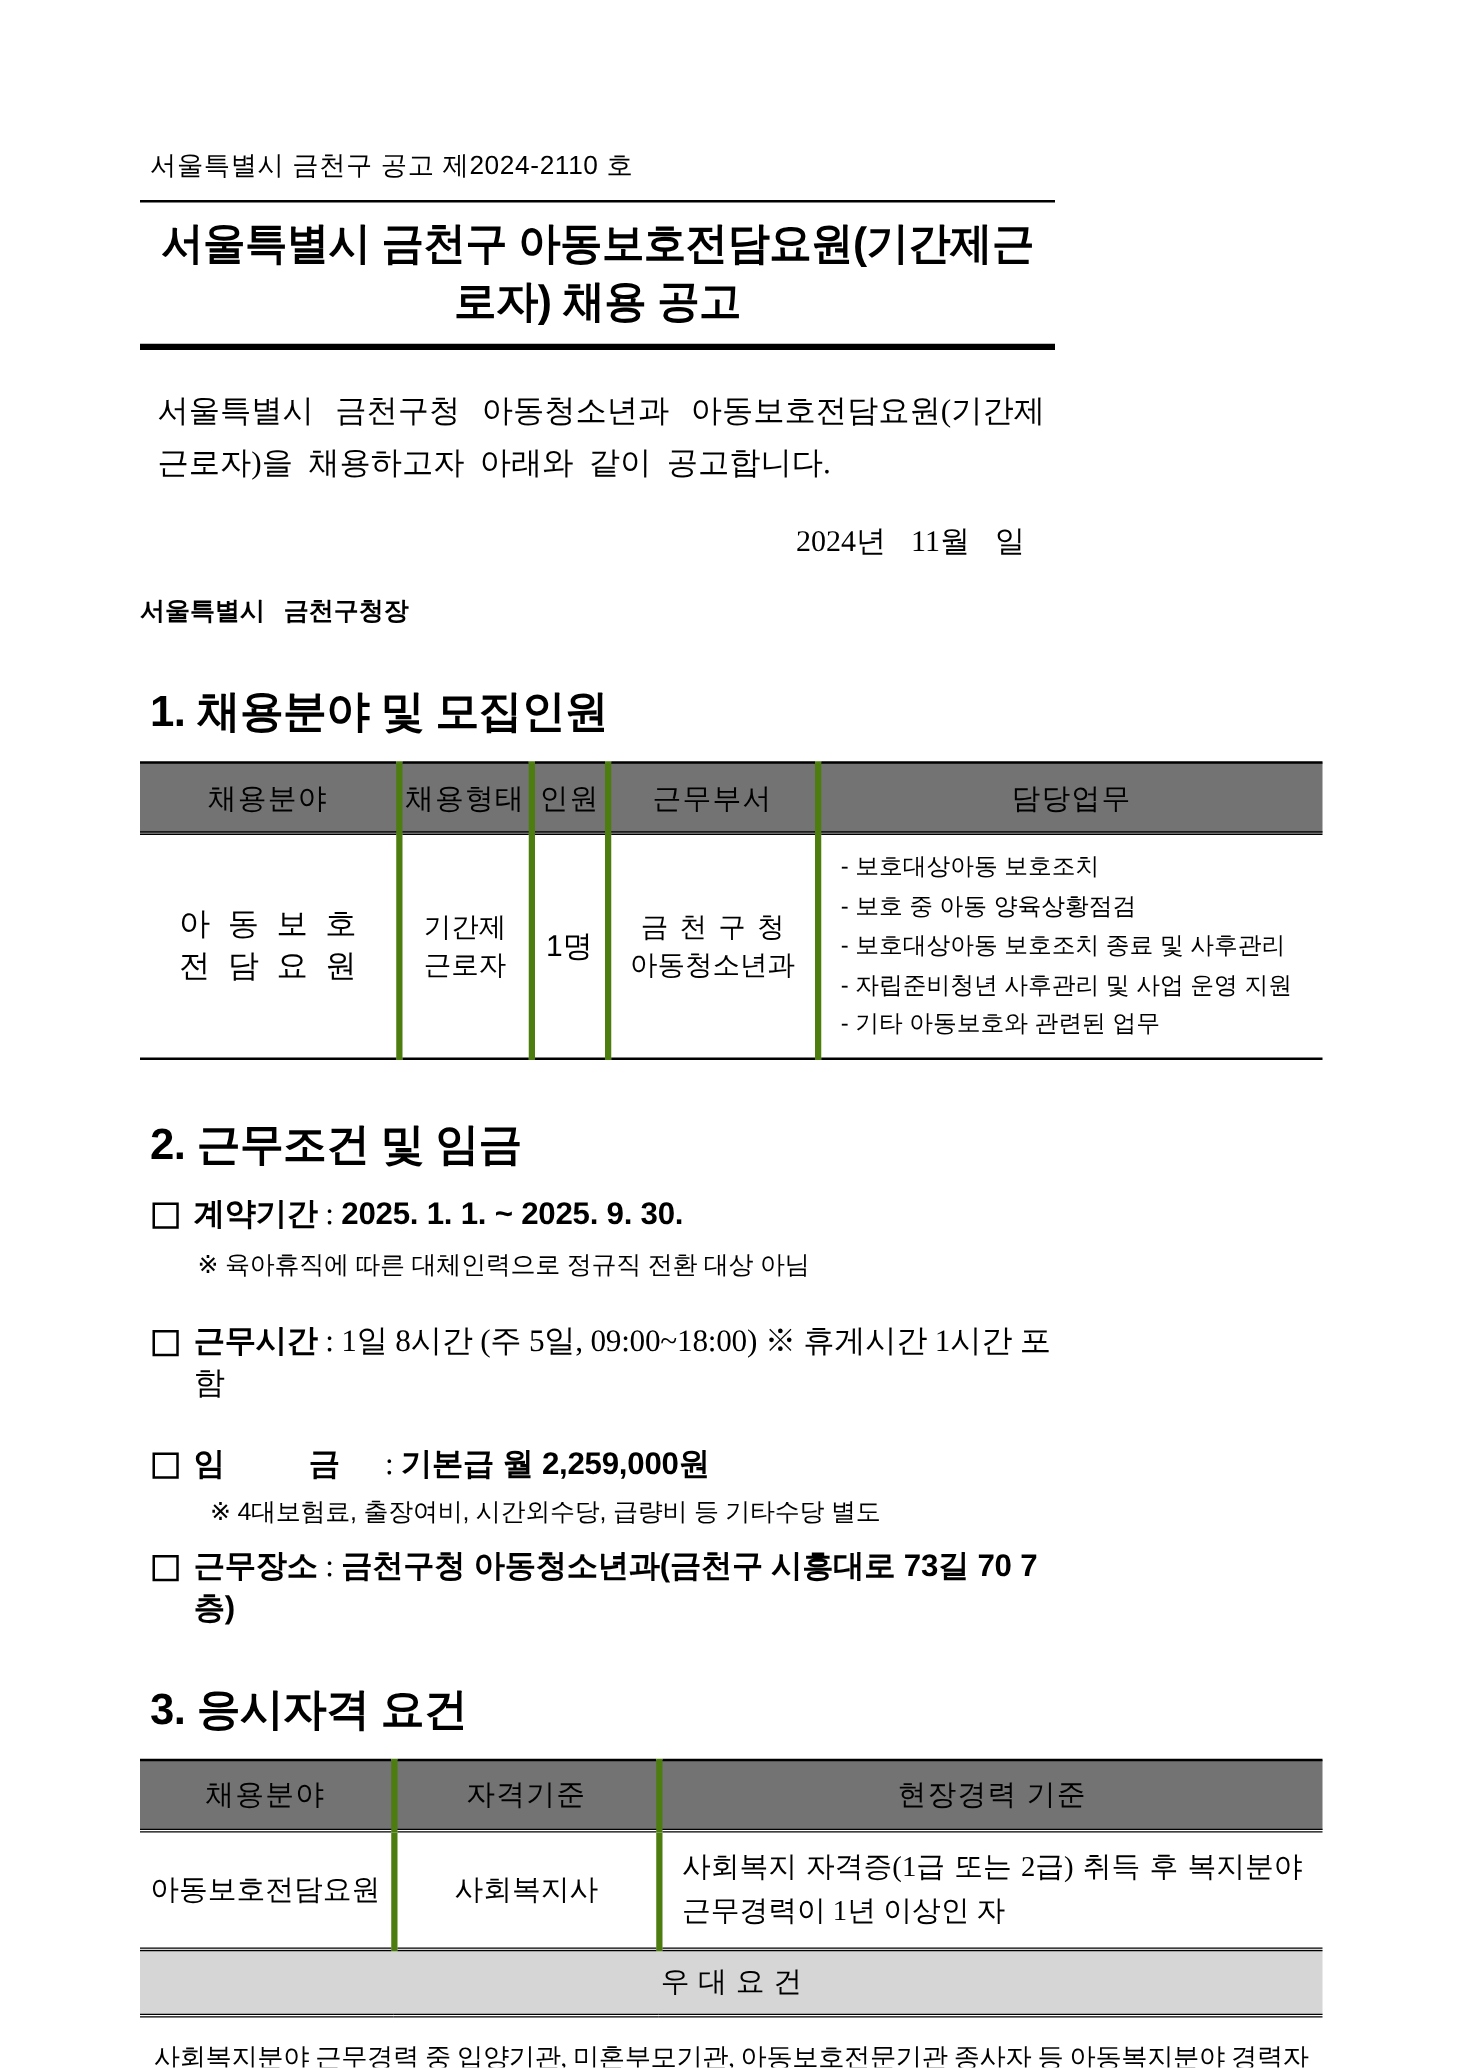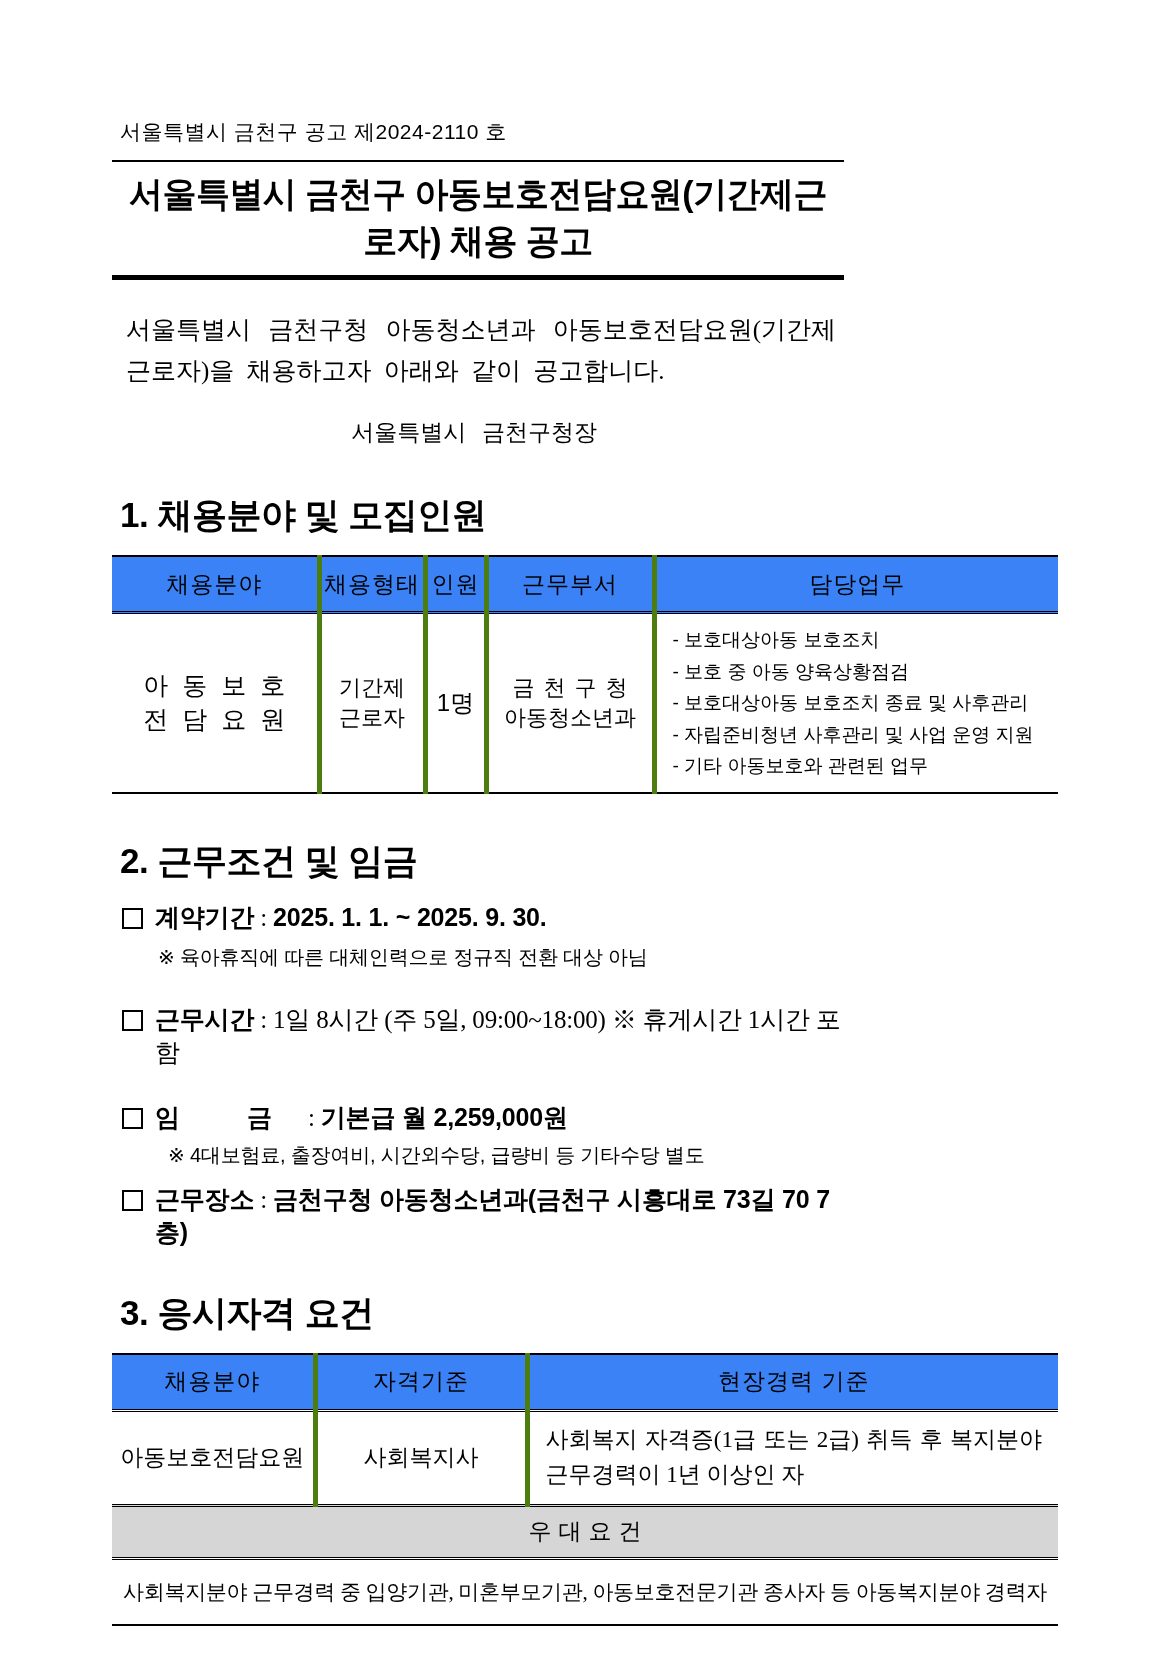--- a/index.html
+++ b/index.html
@@ -55,23 +55,23 @@
     word-spacing: 6px;
   }
   .intro p { margin: 0; }
   .date-line {
     text-align: right;
     font-size: 24px;
     margin: 26px 24px 0 0;
     word-spacing: 14px;
   }
   .signer {
-    text-align: center;
-    font-size: 23px;
-    font-weight: normal;
+    text-align: left;
+    font-size: 20px;
+    font-weight: bold;
     margin: 26px 8px 0 0;
     word-spacing: 10px;
   }
 
   
   .section-heading {
     font-family: "Liberation Sans", "DejaVu Sans", sans-serif;
     font-weight: bold;
     font-size: 35px;
     letter-spacing: -0.5px;
@@ -86,21 +86,21 @@
     table-layout: fixed;
   }
   table.doc-table th,
   table.doc-table td {
     border-left: 5px solid #4d7c0f;
     border-right: 1px solid #000;
     padding: 0;
     vertical-align: middle;
   }
   table.doc-table thead th {
-    background: #3b82f6;
+    background: #737373;
     border-top: 2px solid #000;
     border-bottom: 3px double #000;
     font-family: "Liberation Sans", "DejaVu Sans", sans-serif;
     font-weight: normal;
     font-size: 23px;
     height: 54px;
     letter-spacing: 1px;
   }
   table.doc-table tbody td {
     border-bottom: 2px solid #000;
@@ -246,20 +246,21 @@
   <div class="doc-number">서울특별시 금천구 공고 제2024-2110 호</div>
 
   <div class="title-block">
     <h1 class="doc-title">서울특별시 금천구 아동보호전담요원(기간제근로자) 채용 공고</h1>
   </div>
 
   <div class="intro">
     <p>서울특별시 금천구청 아동청소년과 아동보호전담요원(기간제근로자)을 채용하고자 아래와 같이 공고합니다.</p>
   </div>
 
+  <div class="date-line">2024년  11월  일</div>
   <div class="signer">서울특별시 금천구청장</div>
 
   <div class="section-heading">1. 채용분야 및 모집인원</div>
 
   <table class="doc-table t1">
     <colgroup>
       <col style="width:207px">
       <col style="width:106px">
       <col style="width:61px">
       <col style="width:168px">

